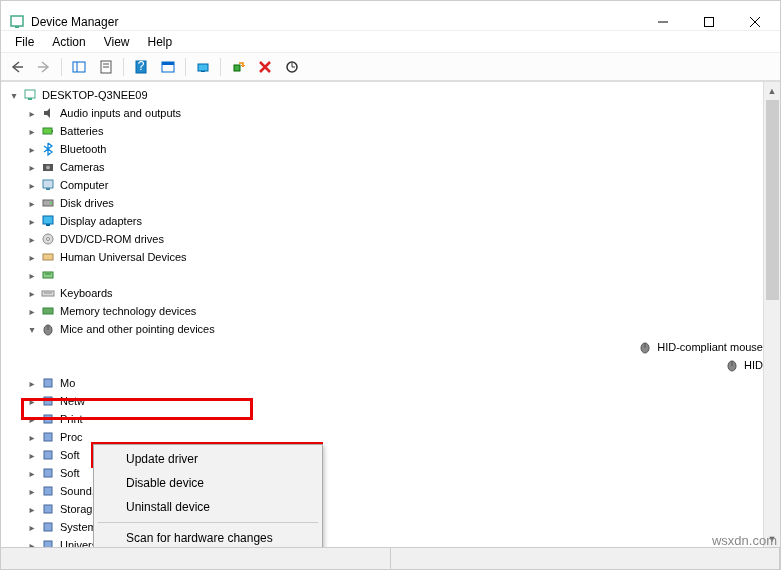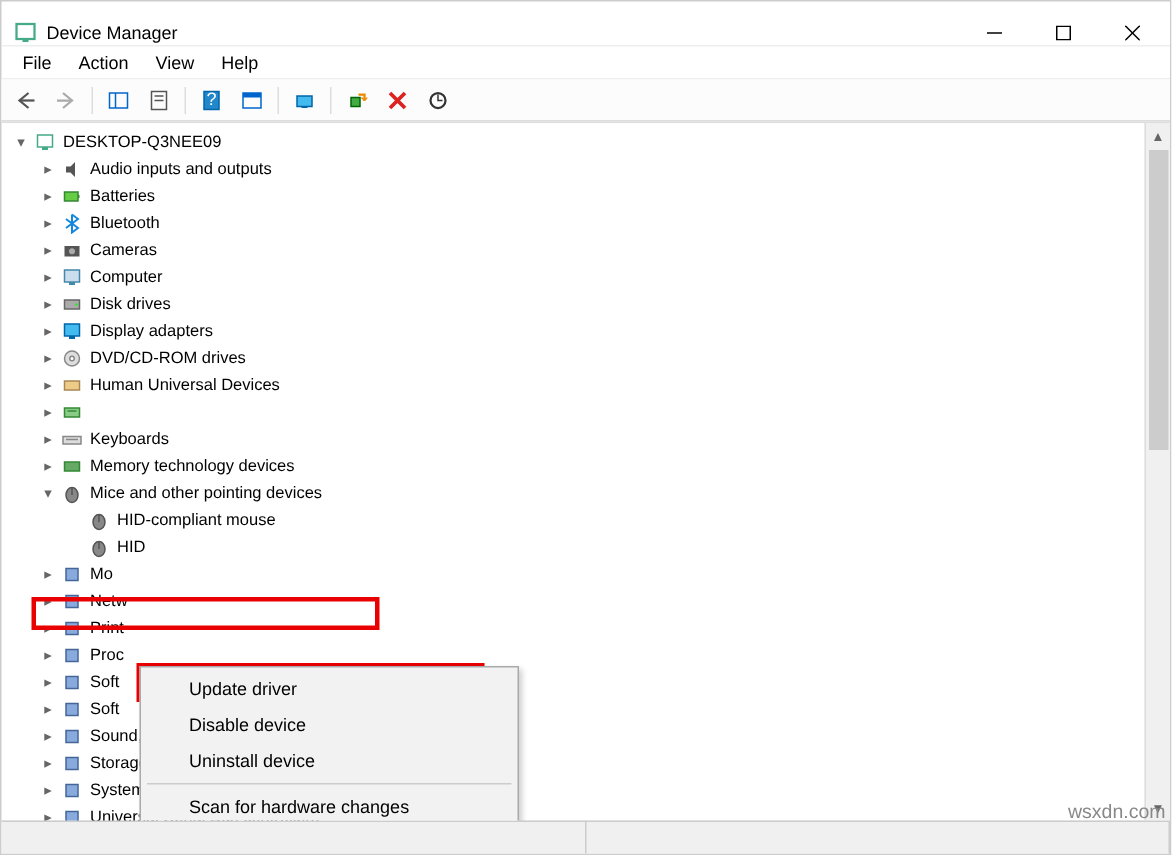--- a/index.html
+++ b/index.html
@@ -21,27 +21,27 @@
 .tsep { width: 1px; height: 18px; background: #ddd; margin: 0 2px; }
 
 .content { flex: 1; display: flex; position: relative; border-top: 1px solid #ddd; overflow: hidden; }
 .tree { flex: 1; padding: 4px 0 4px 4px; overflow: hidden; position: relative; }
 .node { display: flex; align-items: center; height: 18px; white-space: nowrap; }
 .node .exp { width: 14px; height: 14px; display: flex; align-items: center; justify-content: center; color: #666; font-size: 10px; margin-right: 1px; }
 .node .icn { width: 16px; height: 16px; margin-right: 4px; display: flex; align-items: center; justify-content: center; }
 .node .lbl { font-size: 11px; }
 .indent-0 { padding-left: 2px; }
 .indent-1 { padding-left: 20px; }
-.indent-2 { padding-left: 38px; }
+.indent-2 { padding-left: 38px; justify-content: flex-end; }
 
 .highlight-box { position: absolute; border: 3px solid #e90000; pointer-events: none; }
 .hb1 { left: 20px; top: 316px; width: 232px; height: 22px; }
 .hb2 { left: 90px; top: 360px; width: 232px; height: 26px; }
 
-.context-menu { position: absolute; left: 92px; top: 362px; width: 253px; background: #f2f2f2; border: 1px solid #aaa; box-shadow: 2px 2px 4px rgba(0,0,0,0.2); padding: 2px; z-index: 10; }
+.context-menu { position: absolute; left: 92px; top: 362px; width: 230px; background: #f2f2f2; border: 1px solid #aaa; box-shadow: 2px 2px 4px rgba(0,0,0,0.2); padding: 2px; z-index: 10; }
 .cm-item { padding: 5px 30px; font-size: 12px; }
 .cm-sep { height: 1px; background: #ccc; margin: 3px 2px; }
 
 .scrollbar { width: 17px; background: #f0f0f0; border-left: 1px solid #ddd; position: relative; }
 .sb-btn { width: 100%; height: 17px; display: flex; align-items: center; justify-content: center; color: #666; font-size: 9px; }
 .sb-thumb { position: absolute; left: 2px; top: 18px; width: 13px; height: 200px; background: #ccc; }
 
 .statusbar { height: 22px; border-top: 1px solid #ccc; background: #f0f0f0; display: flex; }
 .status-cell { border-right: 1px solid #ccc; width: 50%; }
 

